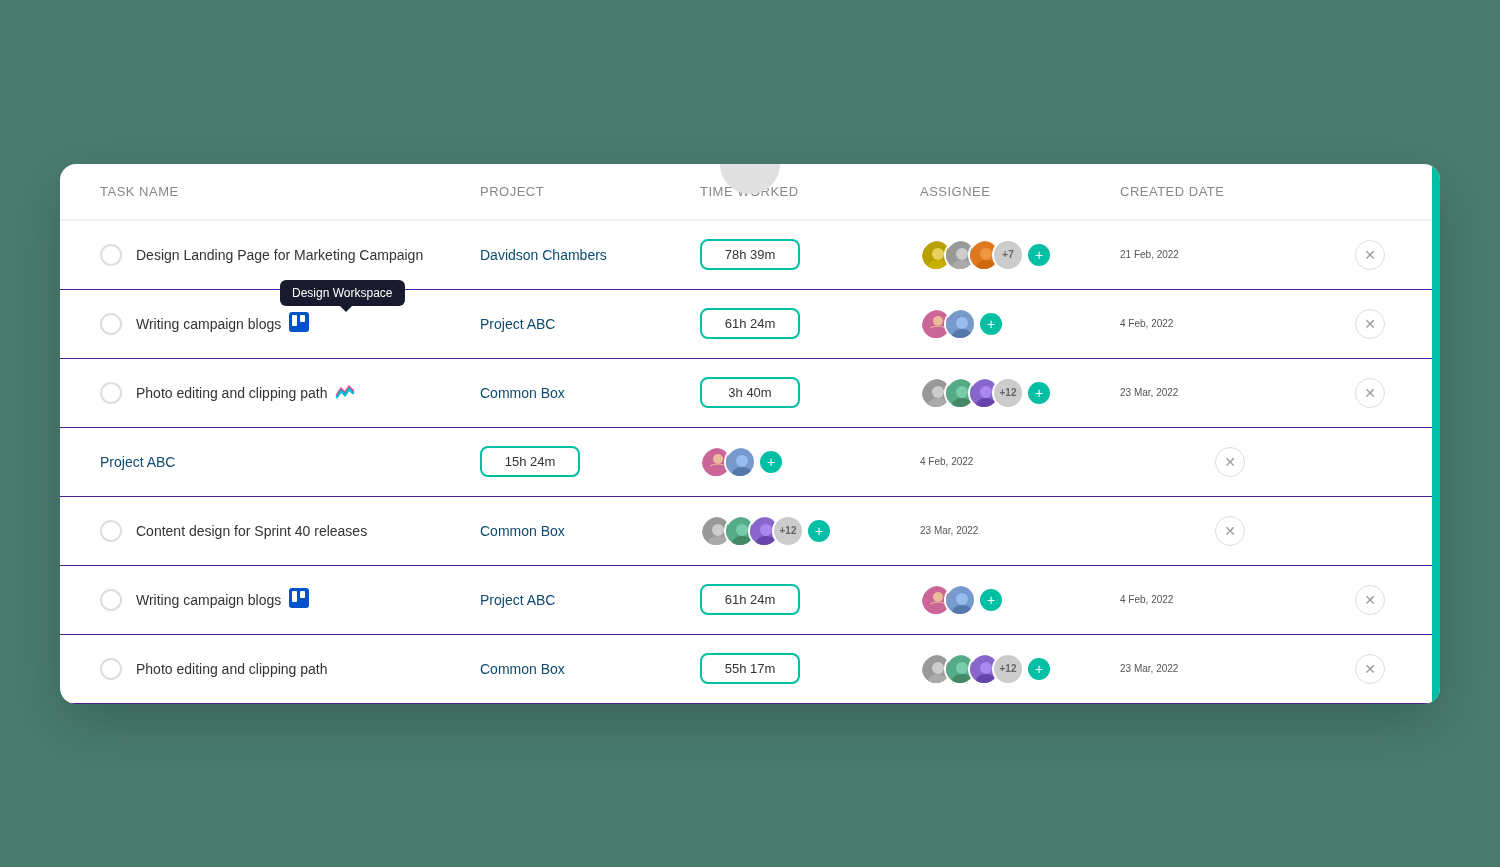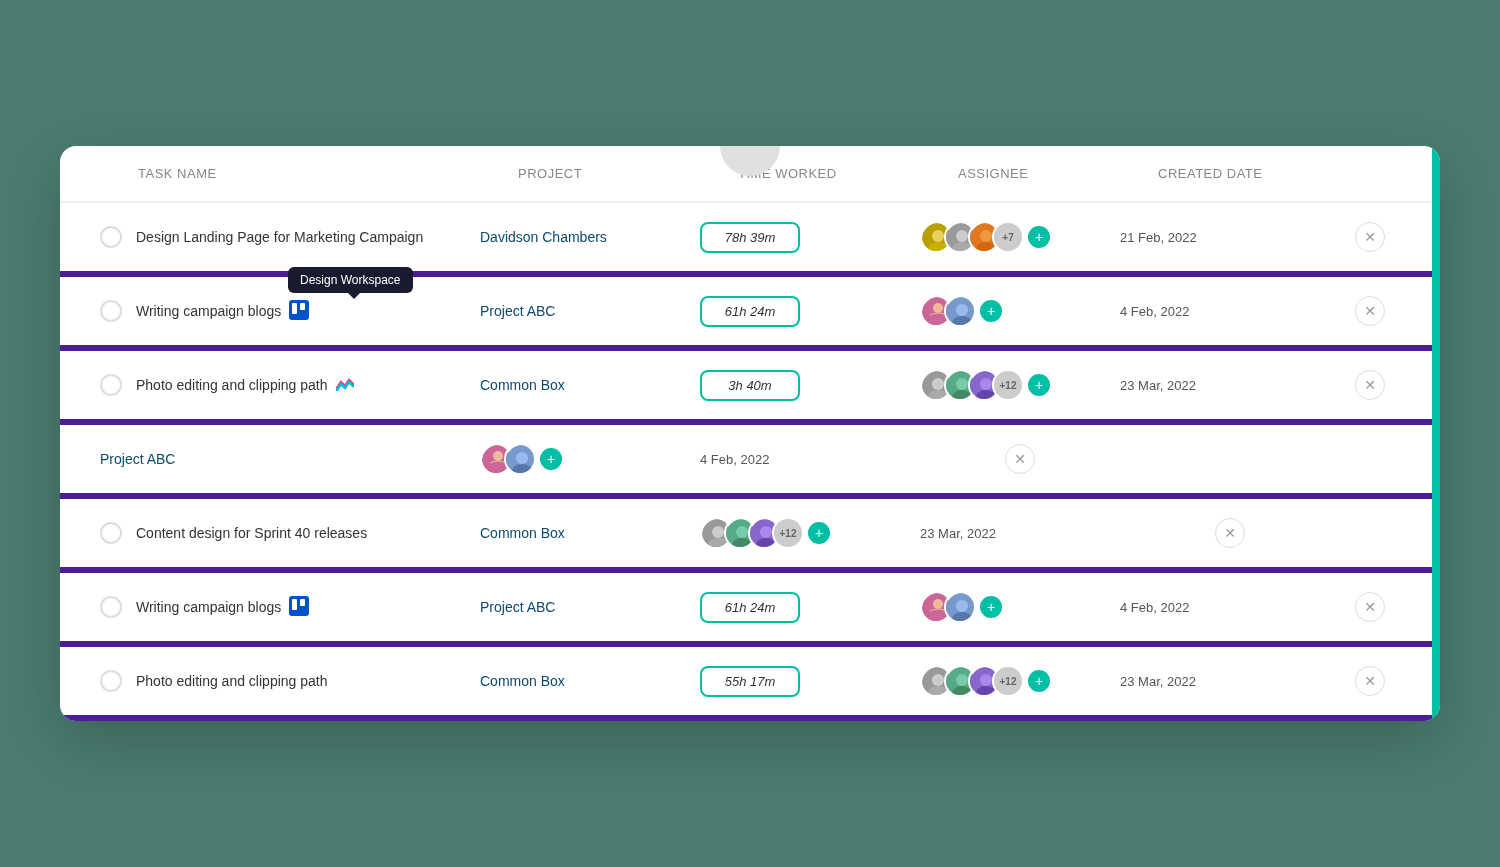--- a/index.html
+++ b/index.html
@@ -36,27 +36,26 @@
       grid-template-columns: 1fr 220px 220px 200px 220px 60px;
       padding: 20px 40px;
       border-bottom: 2px solid #f0f0f0;
     }
     .table-header .col-label {
       font-size: 13px;
       color: #888;
       font-weight: 500;
       text-transform: uppercase;
       letter-spacing: 0.5px;
-      margin-left: 38px;
     }
     .table-row {
       display: grid;
       grid-template-columns: 1fr 220px 220px 200px 220px 60px;
       padding: 18px 40px;
-      border-bottom: 6px solid #4c1d95;
+      border-bottom: 1px solid #4c1d95;
       align-items: center;
       position: relative;
     }
     .task-cell {
       display: flex;
       align-items: center;
       gap: 14px;
     }
     .radio-btn {
       width: 22px;
@@ -82,21 +81,20 @@
       display: inline-flex;
       align-items: center;
       justify-content: center;
       border: 2px solid #00bfa5;
       border-radius: 8px;
       padding: 6px 16px;
       font-size: 13px;
       color: #333;
       font-weight: 500;
       min-width: 100px;
-      font-style: italic;
     }
     .assignee-cell {
       display: flex;
       align-items: center;
     }
     .avatar-group {
       display: flex;
       align-items: center;
     }
     .avatar {
@@ -131,21 +129,21 @@
       display: flex;
       align-items: center;
       justify-content: center;
       color: #fff;
       font-size: 14px;
       margin-left: 4px;
       cursor: pointer;
       flex-shrink: 0;
     }
     .date-cell {
-      font-size: 13px;
+      font-size: 10px;
       color: #555;
     }
     .close-btn {
       width: 30px;
       height: 30px;
       border-radius: 50%;
       border: 1px solid #ddd;
       background: #fff;
       display: flex;
       align-items: center;
@@ -160,21 +158,21 @@
     .tooltip {
       position: absolute;
       background: #1a1a2e;
       color: #fff;
       padding: 6px 12px;
       border-radius: 6px;
       font-size: 12px;
       white-space: nowrap;
       z-index: 100;
       top: -10px;
-      left: 228px;
+      left: 220px;
       pointer-events: none;
     }
     .tooltip::after {
       content: '';
       position: absolute;
       bottom: -6px;
       left: 60px;
       border: 6px solid transparent;
       border-top-color: #1a1a2e;
       border-bottom: none;
@@ -321,20 +319,23 @@
       </div>
     </div>
     <div class="date-cell">23 Mar, 2022</div>
     <div>
       <div class="close-btn">✕</div>
     </div>
   </div>
       <div class="table-row">
 
     <div class="project-name">Project ABC</div>
+    <div>
+      <div class="time-badge">15h 24m</div>
+    </div>
     <div class="assignee-cell">
       <div class="avatar-group">
         <div class="avatar"><svg width="32" height="32" viewBox="0 0 32 32">
                 <circle cx="16" cy="16" r="16" fill="#cc6699"></circle>
                 <circle cx="16" cy="11" r="5" fill="#eebb99"></circle>
                 <ellipse cx="16" cy="26" rx="10" ry="7" fill="#cc6699"></ellipse>
                 <path d="M8 18 Q16 14 24 18" stroke="#eebb99" stroke-width="1" fill="none"></path>
               </svg></div>
             <div class="avatar"><svg width="32" height="32" viewBox="0 0 32 32">
                 <circle cx="16" cy="16" r="16" fill="#7799cc"></circle>

